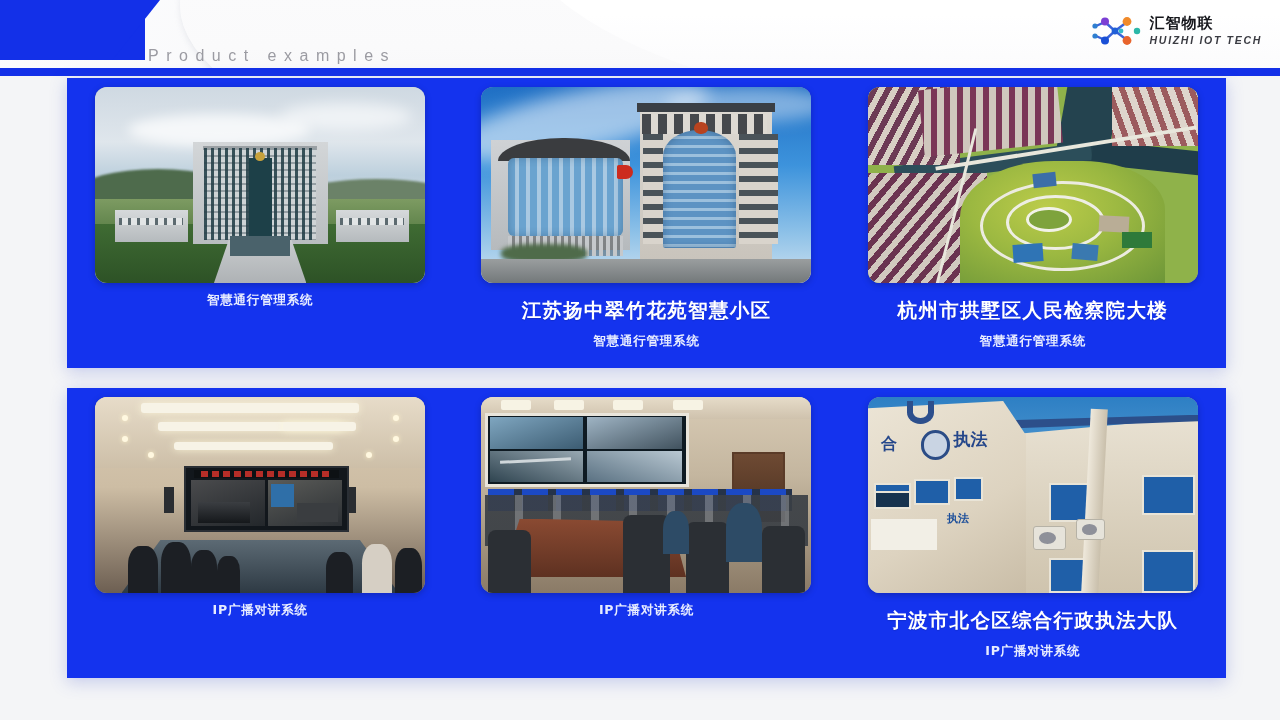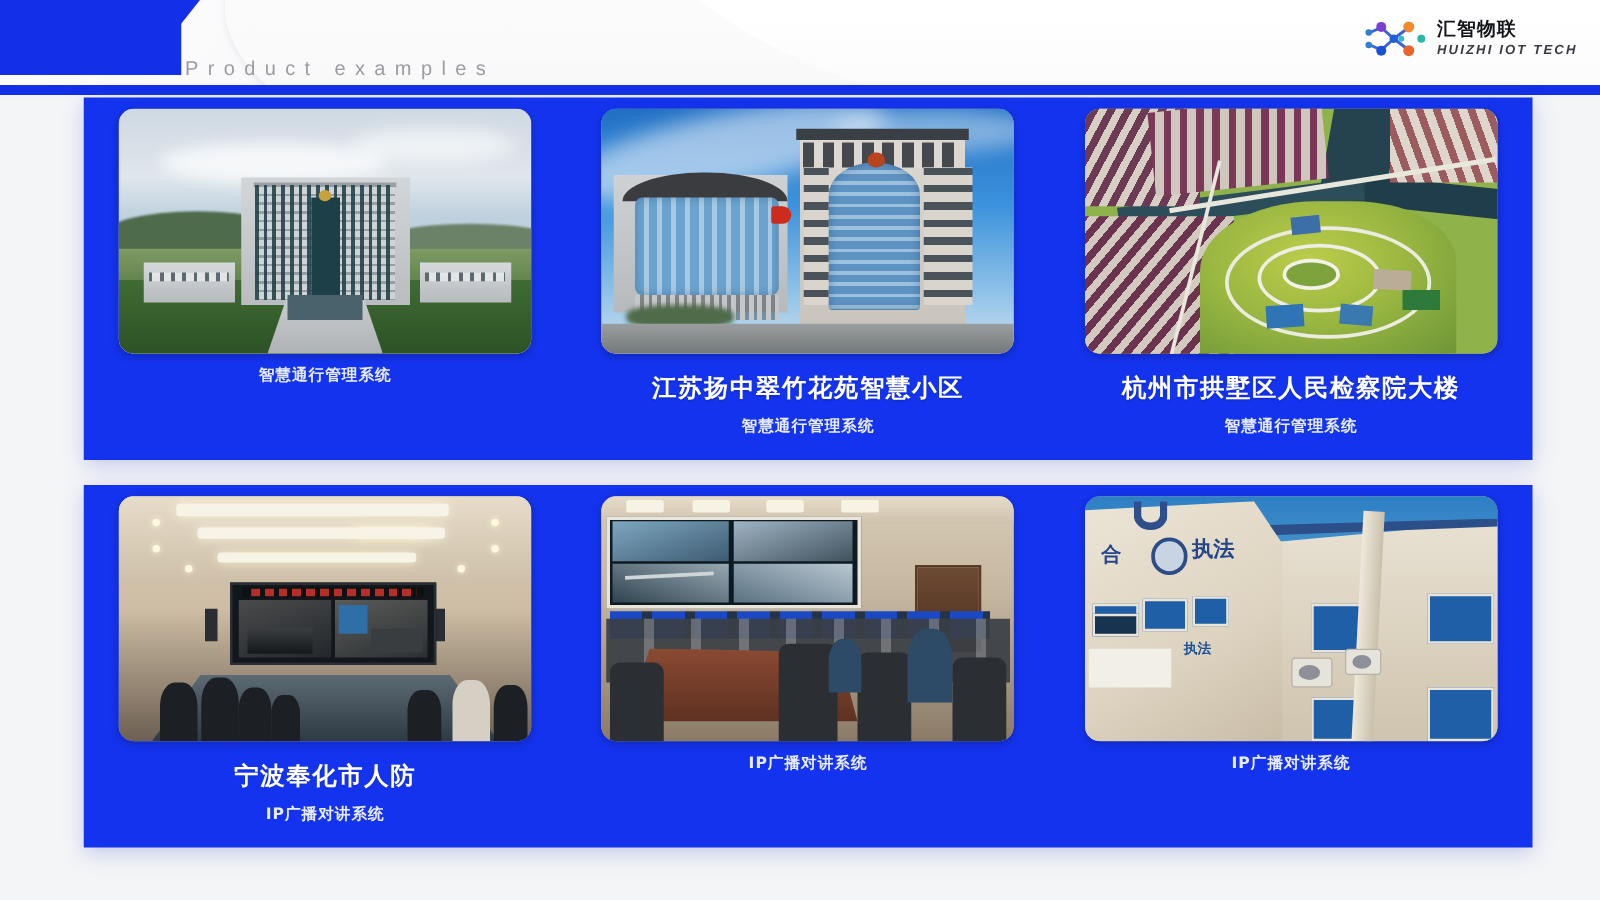--- a/index.html
+++ b/index.html
@@ -366,21 +366,20 @@
         </div>
         <div class="p4-table"></div>
         <div class="p4-p" style="left:10%;width:9%;height:24%"></div>
         <div class="p4-p" style="left:20%;width:9%;height:26%"></div>
         <div class="p4-p" style="left:29%;width:8%;height:22%"></div>
         <div class="p4-p" style="left:37%;width:7%;height:19%"></div>
         <div class="p4-p" style="right:22%;width:8%;height:21%"></div>
         <div class="p4-p" style="right:10%;width:9%;height:25%;background:#d6cfc4"></div>
         <div class="p4-p" style="right:1%;width:8%;height:23%"></div>
       </div>
-      <div class="cap-title">宁波奉化市人防</div>
       <div class="cap-sub">IP广播对讲系统</div>
     </div>
 
     <div class="card">
       <div class="photo">
         <div class="p5-wall"></div>
           <div class="p5-ceil"></div>
         <div class="p5-cl" style="left:6%"></div>
           <div class="p5-cl" style="left:22%"></div>
         <div class="p5-cl" style="left:40%"></div>
@@ -423,17 +422,18 @@
         <div class="p6-w" style="left:2%;top:48%;width:11%;height:9%;background:#17334f"></div>
         <div class="p6-w" style="left:55%;top:44%;width:14%;height:20%"></div>
         <div class="p6-w" style="left:83%;top:40%;width:16%;height:20%"></div>
         <div class="p6-w" style="left:55%;top:82%;width:14%;height:18%"></div>
         <div class="p6-w" style="left:83%;top:78%;width:16%;height:22%"></div>
         <div class="p6-col"></div>
         <div class="p6-ac" style="left:50%;top:66%;width:10%;height:12%"></div>
         <div class="p6-ac" style="left:63%;top:62%;width:9%;height:11%"></div>
         <div class="p6-w" style="left:1%;top:62%;width:20%;height:16%;background:#f2efe6;border:none"></div>
       </div>
+      <div class="cap-title">宁波市北仑区综合行政执法大队</div>
       <div class="cap-sub">IP广播对讲系统</div>
     </div>
 
   </div>
 </div>
 
 </body></html>

